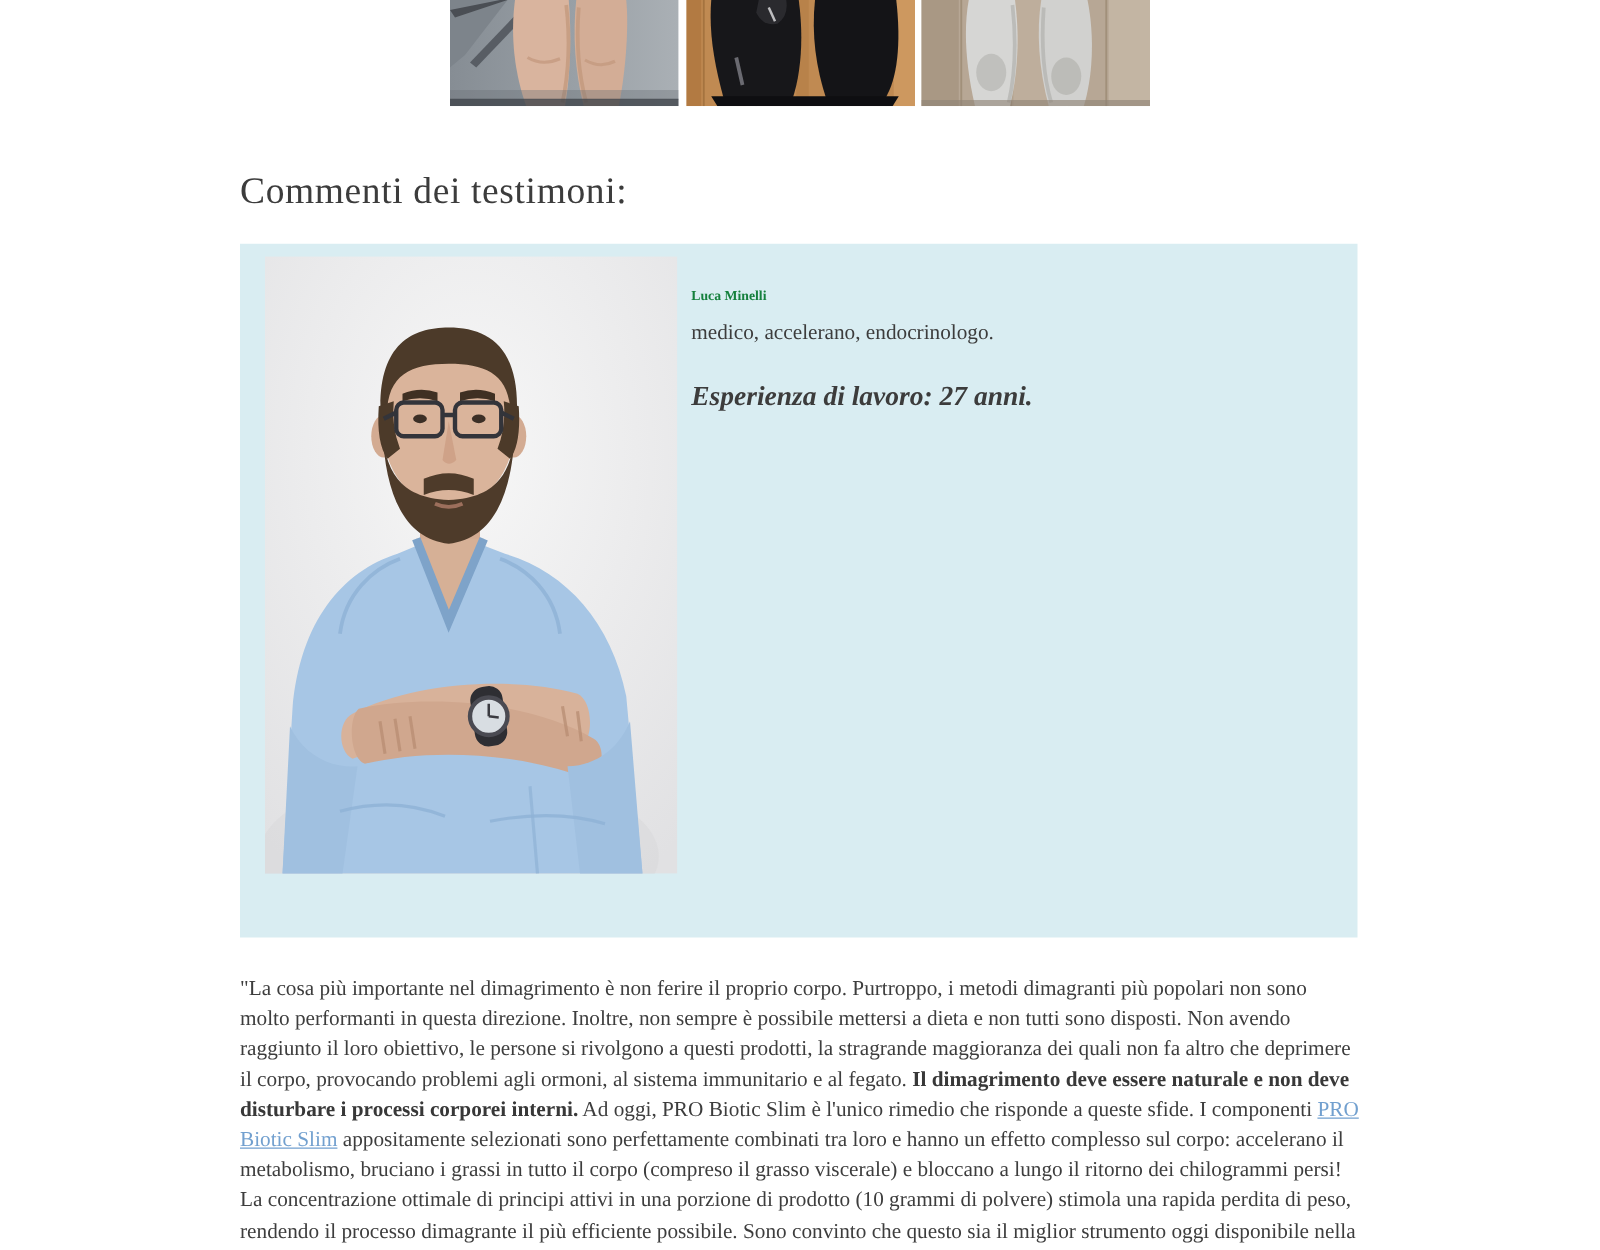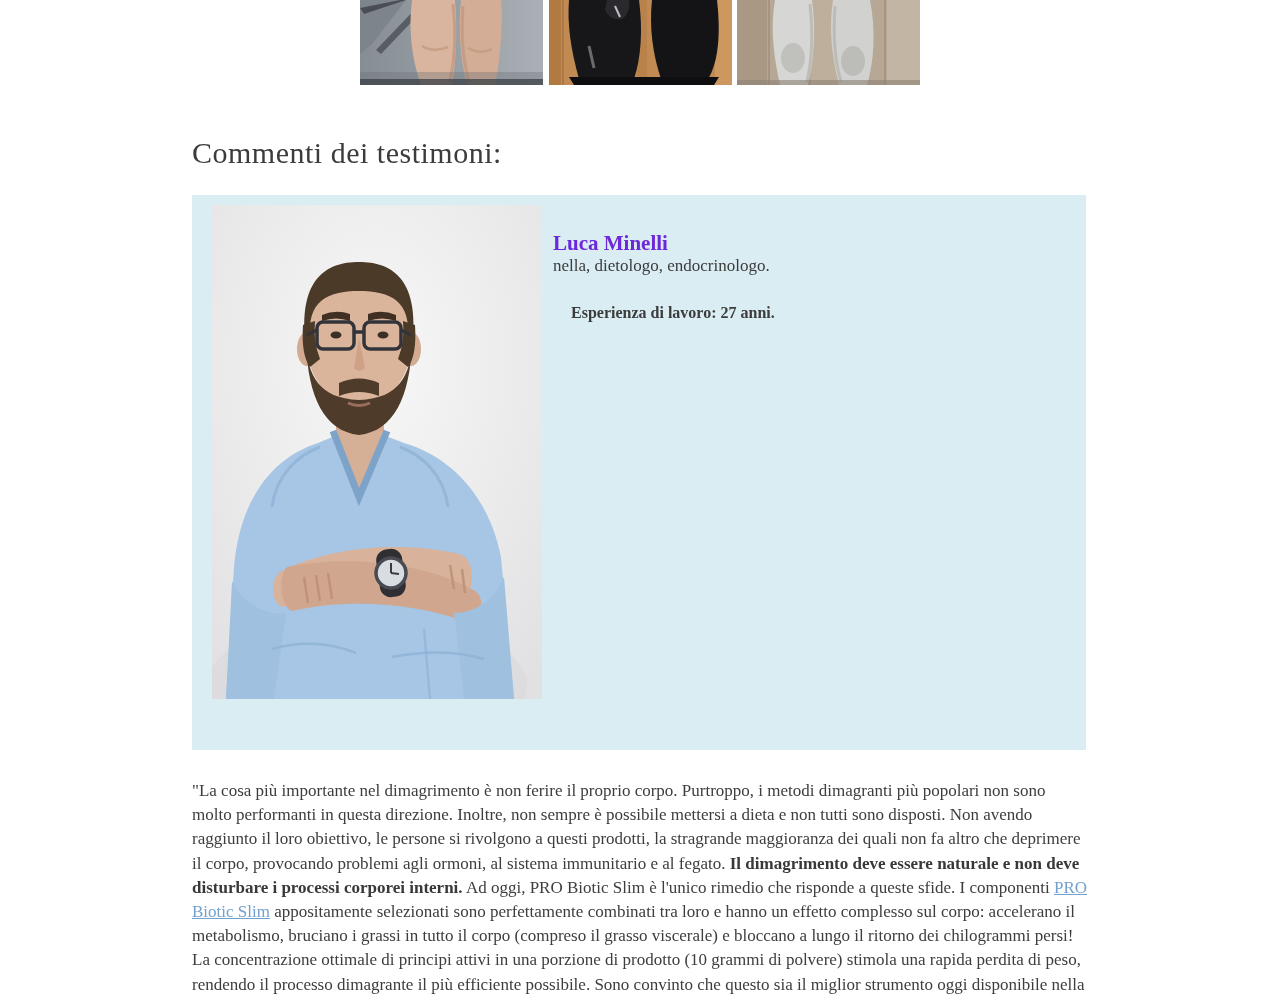--- a/index.html
+++ b/index.html
@@ -62,38 +62,39 @@
     width: 330px;
     height: 494px;
     overflow: hidden;
   }
   .doctor-photo svg { display: block; }
 
   .doc-name {
     position: absolute;
     left: 361px;
     top: 36px;
-    font-size: 21px;
+    font-size: 11px;
     font-weight: bold;
-    color: #6d28d9;
+    color: #15803d;
   }
   .doc-role {
     position: absolute;
     left: 361px;
     top: 61px;
     font-size: 17px;
     color: #3c3c3c;
   }
   .doc-exp {
     position: absolute;
-    left: 379px;
+    left: 361px;
     top: 109px;
-    font-size: 16px;
+    font-size: 22px;
     font-weight: bold;
     color: #3c3c3c;
+    font-style: italic;
   }
 
   
   .quote {
     position: absolute;
     left: 192px;
     top: 779px;
     width: 897px;
     margin: 0;
     font-size: 17px;
@@ -235,19 +236,19 @@
         <g stroke="#33343a" stroke-width="3.5" fill="none">
           <rect x="105" y="117" width="37" height="27" rx="6"></rect>
           <rect x="152" y="117" width="37" height="27" rx="6"></rect>
           <path d="M142 127 L152 127"></path>
           <path d="M105 125 L95 130"></path>
           <path d="M189 125 L199 130"></path>
         </g>
       </svg>
     </div>
     <div class="doc-name">Luca Minelli</div>
-    <div class="doc-role">nella, dietologo, endocrinologo.</div>
+    <div class="doc-role">medico, accelerano, endocrinologo.</div>
     <div class="doc-exp">Esperienza di lavoro: 27 anni.</div>
   </div>
 
   <p class="quote"><span>"La cosa più importante nel dimagrimento è non ferire il proprio corpo. Purtroppo, i metodi dimagranti più popolari non sono molto performanti in questa direzione. Inoltre, non sempre è possibile mettersi a dieta e non tutti sono disposti. Non avendo raggiunto il loro obiettivo, le persone si rivolgono a questi prodotti, la stragrande maggioranza dei quali non fa altro che deprimere il corpo, provocando problemi agli ormoni, al sistema immunitario e al fegato. </span><strong>Il dimagrimento deve essere naturale e non deve disturbare i processi corporei interni.</strong><span> Ad oggi, PRO Biotic Slim è l'unico rimedio che risponde a queste sfide. I componenti </span><a href="#" class="product-link">PRO Biotic Slim</a><span> appositamente selezionati sono perfettamente combinati tra loro e hanno un effetto complesso sul corpo: accelerano il metabolismo, bruciano i grassi in tutto il corpo (compreso il grasso viscerale) e bloccano a lungo il ritorno dei chilogrammi persi! La concentrazione ottimale di principi attivi in una porzione di prodotto (10 grammi di polvere) stimola una rapida perdita di peso, rendendo il processo dimagrante il più efficiente possibile. Sono convinto che questo sia il miglior strumento oggi disponibile nella moderna nutrizione. Si tratta inoltre di un prodotto alla base del quale ci sono principi fidati e sicuri."</span></p>
 
 </div>
 
 </body></html>

